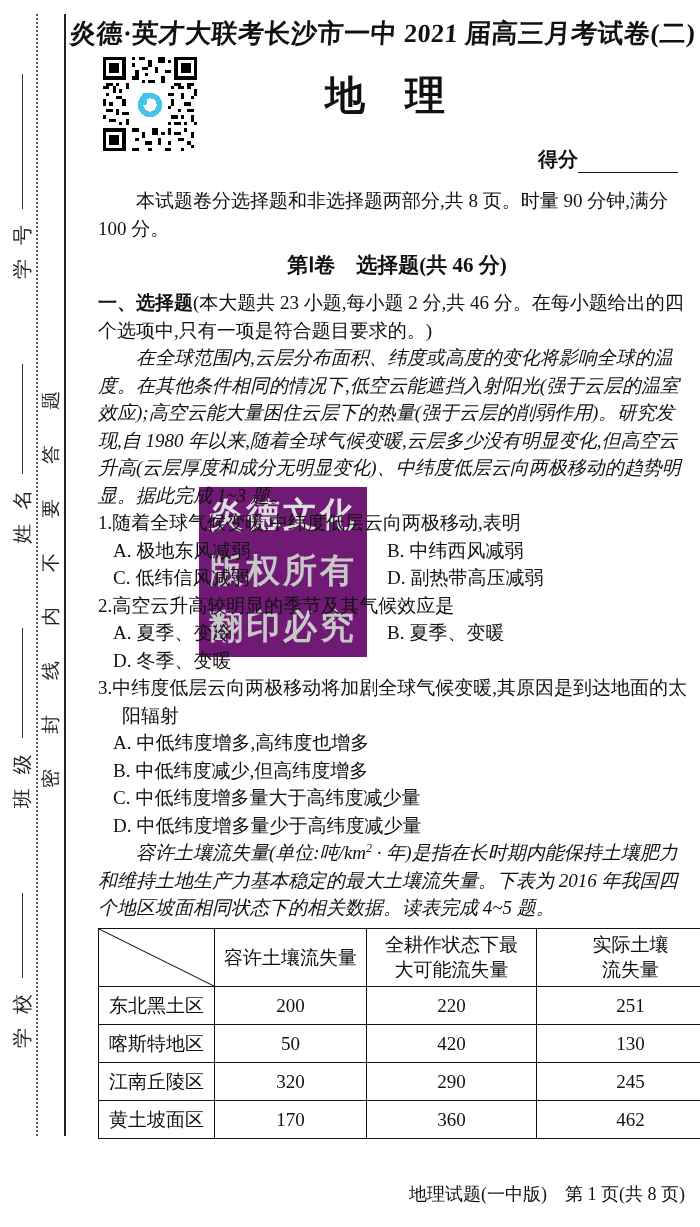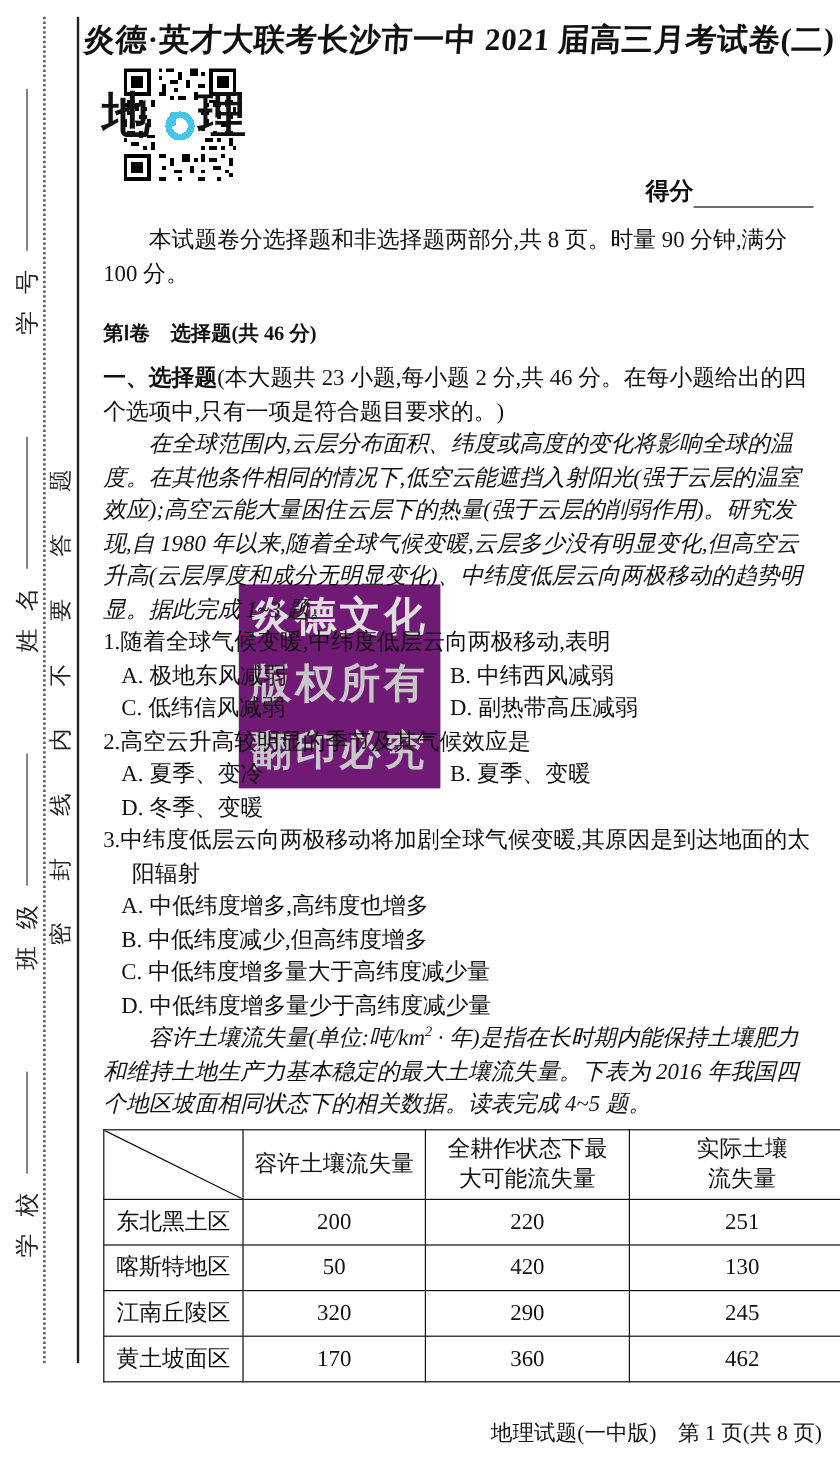--- a/index.html
+++ b/index.html
@@ -27,40 +27,40 @@
   .w85{width:85px;} .w110{width:110px;} .w135{width:135px;}
   .strip-seal { left:33px; top:788px; width:442px; height:36px; }
   .seal-text { font-size:19px; letter-spacing:35px; white-space:nowrap; color:#222; }
 
   
   .exam-title { position:absolute; top:16px; left:70px; width:624px; text-align:center;
     font-size:26px; font-weight:bold; white-space:nowrap; letter-spacing:0.5px;
     transform:skewX(-4deg); }
   .qr { position:absolute; left:103px; top:57px; width:94px; height:92px; }
   .subject-title { position:absolute; top:68px; left:85px; width:600px;
-    text-align:left; font-size:40px; font-weight:bold; }
+    text-align:center; font-size:40px; font-weight:bold; }
   .score-row { position:absolute; top:146px; left:538px; white-space:nowrap; }
   .score-label { font-size:20px; font-weight:bold; }
   .score-line { display:inline-block; width:100px; border-bottom:1.8px solid #111;
     height:20px; vertical-align:bottom; }
 
   
   .watermark { position:absolute; left:199px; top:487px; width:168px; height:170px;
     background:#701a75; text-align:center; pointer-events:none; }
   .wm-line { font-size:34px; font-weight:bold; color:#c7c7c7; letter-spacing:3px;
     line-height:56px; white-space:nowrap; }
   .wm-faint { color:#dedede; }
 
   
-  .content { position:absolute; left:86px; top:0; width:598px; font-size:19px;
+  .content { position:absolute; left:98px; top:0; width:598px; font-size:19px;
     line-height:27.5px; }
   .body-flow { padding-top:187px; }
   .indent { text-indent:2em; }
-  .sec-heading { text-align:left; font-size:17px; font-weight:bold;
-    margin:21px 0 9px; line-height:30px; }
+  .sec-heading { text-align:center; font-size:21px; font-weight:bold;
+    margin:8px 0 9px; line-height:30px; }
   .directions b { font-weight:bold; }
   .kai { font-style:italic; }           
   .stem { padding-left:24px; text-indent:-24px; }
   .opts2 { display:grid; grid-template-columns:274px 1fr; padding-left:15px; }
   .opts1 { padding-left:15px; }
   .opt .okey { margin-right:5px; }
   sup { font-size:12px; line-height:0; }
 
   
   table.soil { border-collapse:collapse; margin-top:6px; width:597px;

